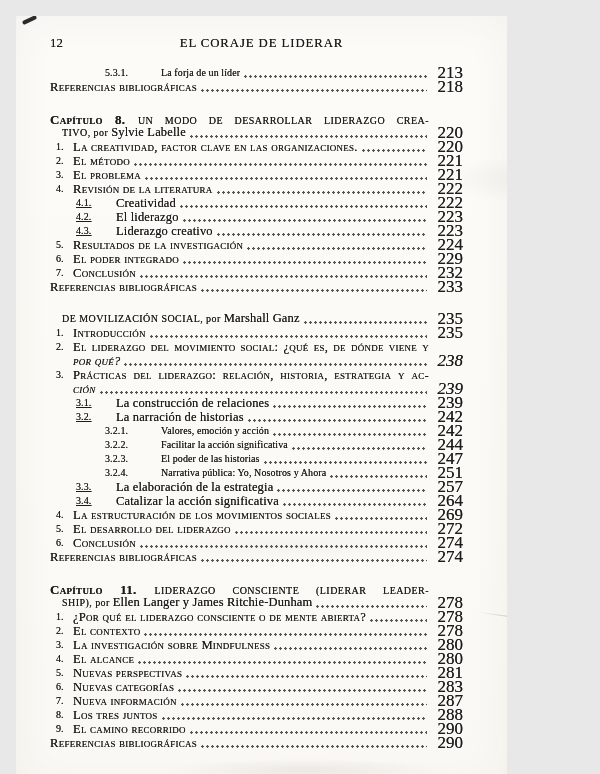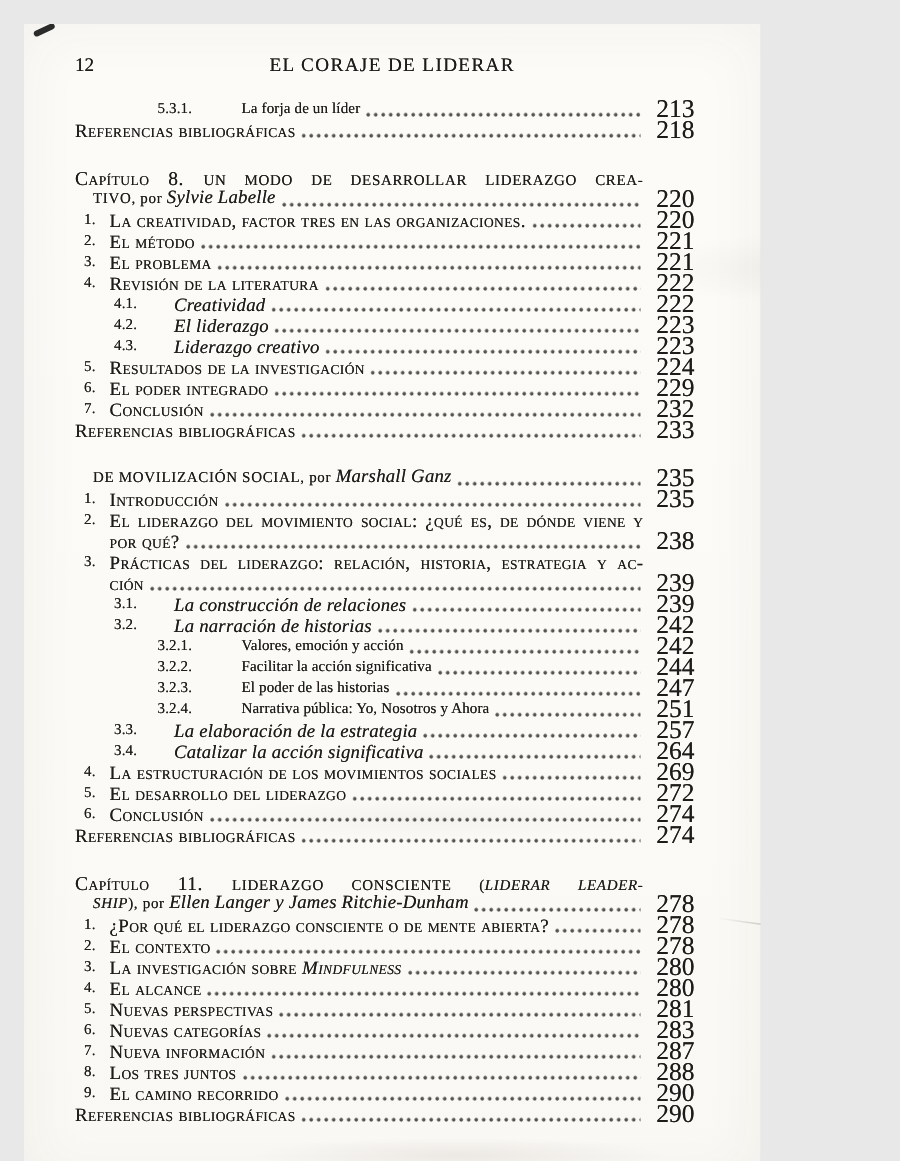--- a/index.html
+++ b/index.html
@@ -39,31 +39,31 @@
     background-image:radial-gradient(circle at 1.5px 1.5px,rgba(45,43,40,.8) 1.05px,rgba(0,0,0,0) 1.45px);
     background-size:5px 3px;background-repeat:repeat-x;
   }
   .pg{flex:0 0 30px;width:30px;text-align:right;font-size:17px;}
 
   
   .ind1{padding-left:6px;}
   .ind2{padding-left:26px;}
   .ind3{padding-left:55px;}
   .cont-chap{padding-left:12px;}
-  .cont-item{padding-left:23px;}
+  .cont-item{padding-left:23px;font-style:italic;}
   .n1{flex:0 0 17px;width:17px;display:inline-block;font-size:12.4px;}
-  .n2{flex:0 0 40px;width:40px;display:inline-block;font-size:12.4px;}
+  .n2{flex:0 0 40px;width:40px;display:inline-block;font-size:12.4px;text-decoration:underline;}
   .n3{flex:0 0 56px;width:56px;display:inline-block;font-size:12.4px;}
 
   
   .sc{font-variant:small-caps;font-size:12.6px;letter-spacing:.25px;}
-  .ital{font-style:italic;}
+  .ital{}
   .rom{font-style:normal;font-size:10px;letter-spacing:.1px;}
   .sub{font-size:12.5px;letter-spacing:.15px;}
-  .chl{font-variant:small-caps;font-size:13px;letter-spacing:.3px;}
+  .chl{font-variant:small-caps;font-size:13px;letter-spacing:.3px;font-weight:bold;}
   .cht{font-size:10px;letter-spacing:.45px;}
   .cline{height:14px;line-height:14px;margin-right:34px;text-align:justify;text-align-last:justify;overflow:hidden;white-space:nowrap;}
   .jtxt{flex:1 1 auto;margin-right:34px;text-align:justify;text-align-last:justify;overflow:hidden;}
 </style>
 </head>
 <body>
 
 <div class="page">
   <div class="corner-mark"></div>
   <div class="scratch"></div>
@@ -94,21 +94,21 @@
 
     <div class="block">
       <div class="cline"><span class="chl">Capítulo 8.</span> <span class="cht">UN MODO DE DESARROLLAR LIDERAZGO CREA-</span></div>
       <div class="r cont-chap">
         <span class="t"><span class="cht">TIVO, por </span><span class="ital sub">Sylvie Labelle</span></span>
         <span class="lead"></span>
         <span class="pg">220</span>
       </div>
       <div class="r ind1">
         <span class="n1 rom">1.</span>
-        <span class="t sc">La creatividad, factor tres en las organizaciones.</span>
+        <span class="t sc">La creatividad, factor clave en las organizaciones.</span>
         <span class="lead"></span>
         <span class="pg">220</span>
       </div>
       <div class="r ind1">
         <span class="n1 rom">2.</span>
         <span class="t sc">El método</span>
         <span class="lead"></span>
         <span class="pg">221</span>
       </div>
       <div class="r ind1">

